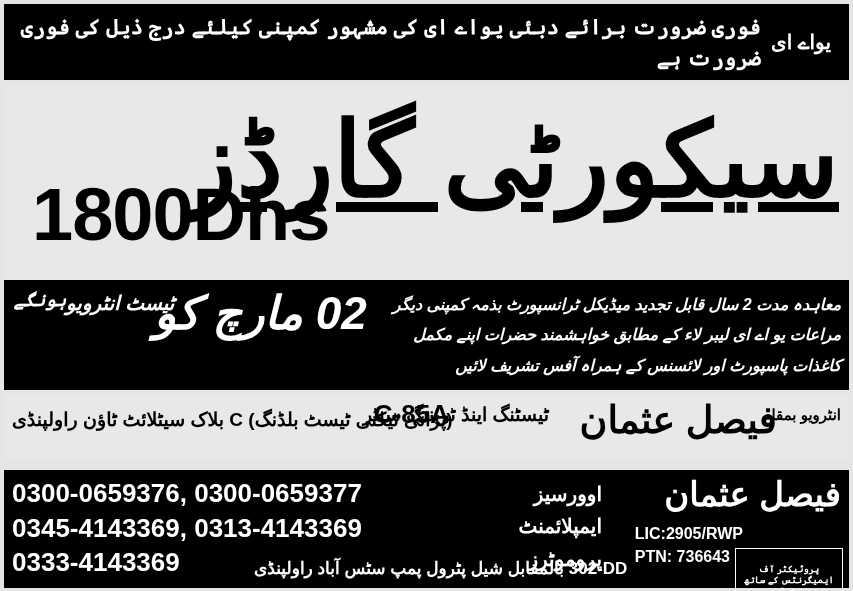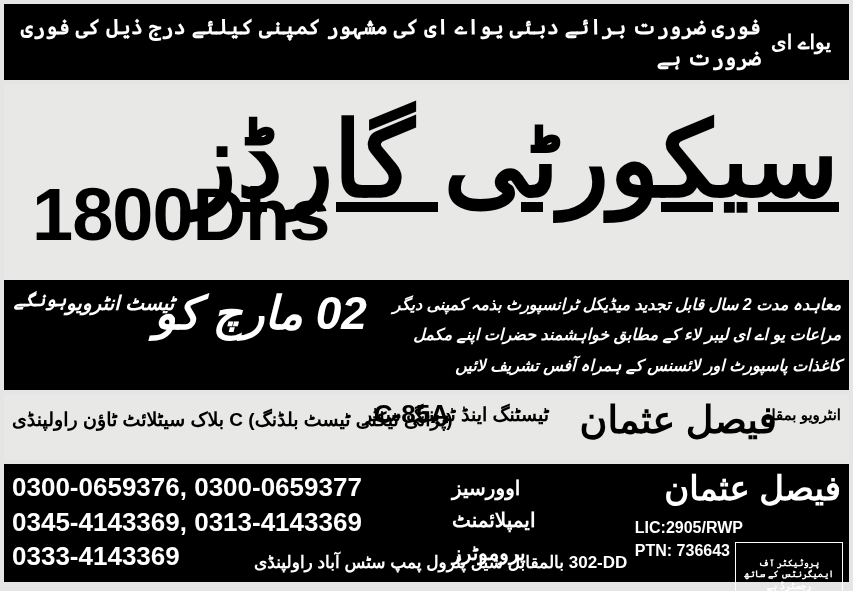--- a/index.html
+++ b/index.html
@@ -121,35 +121,35 @@
     position:absolute;right:400px;top:5px;
     font-size:26px;font-weight:bold;white-space:nowrap;
   }
   .venue .addr{
     position:absolute;left:8px;top:12px;
     font-size:19px;font-weight:bold;line-height:1.5;text-align:right;
   }
 
   
   .footer{
-    margin-top:4px;
+    margin-top:10px;
     height:118px;
     position:relative;
     padding:4px 6px;
     box-sizing:border-box;
   }
   .footer .phones{
     position:absolute;left:8px;top:6px;
     font-size:26px;font-weight:bold;line-height:1.33;
     white-space:nowrap;
   }
   .footer .roles{
     position:absolute;left:448px;top:8px;
     font-size:20px;font-weight:bold;line-height:1.62;
-    text-align:left;width:150px;
+    text-align:right;width:150px;
   }
   .footer .brand{
     position:absolute;right:8px;top:4px;
     font-size:34px;font-weight:bold;white-space:nowrap;text-align:right;
   }
   .footer .lic{
     position:absolute;right:106px;top:52px;
     font-size:16px;font-weight:bold;line-height:1.45;text-align:left;
   }
   .footer .promo{

